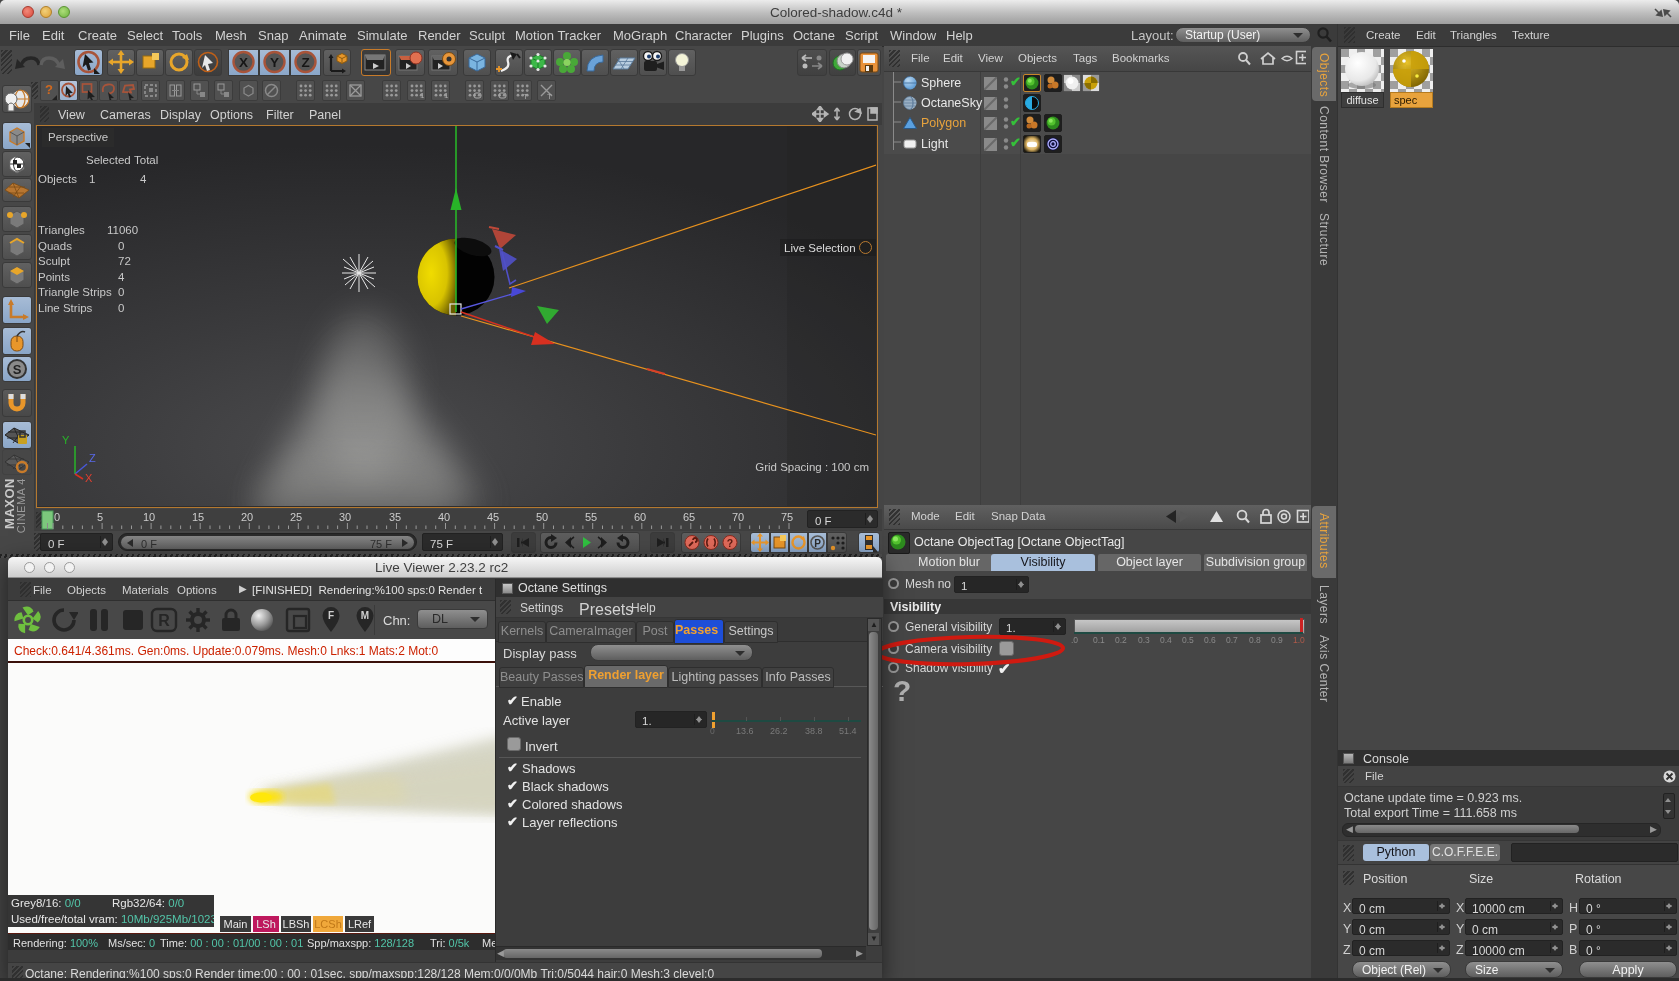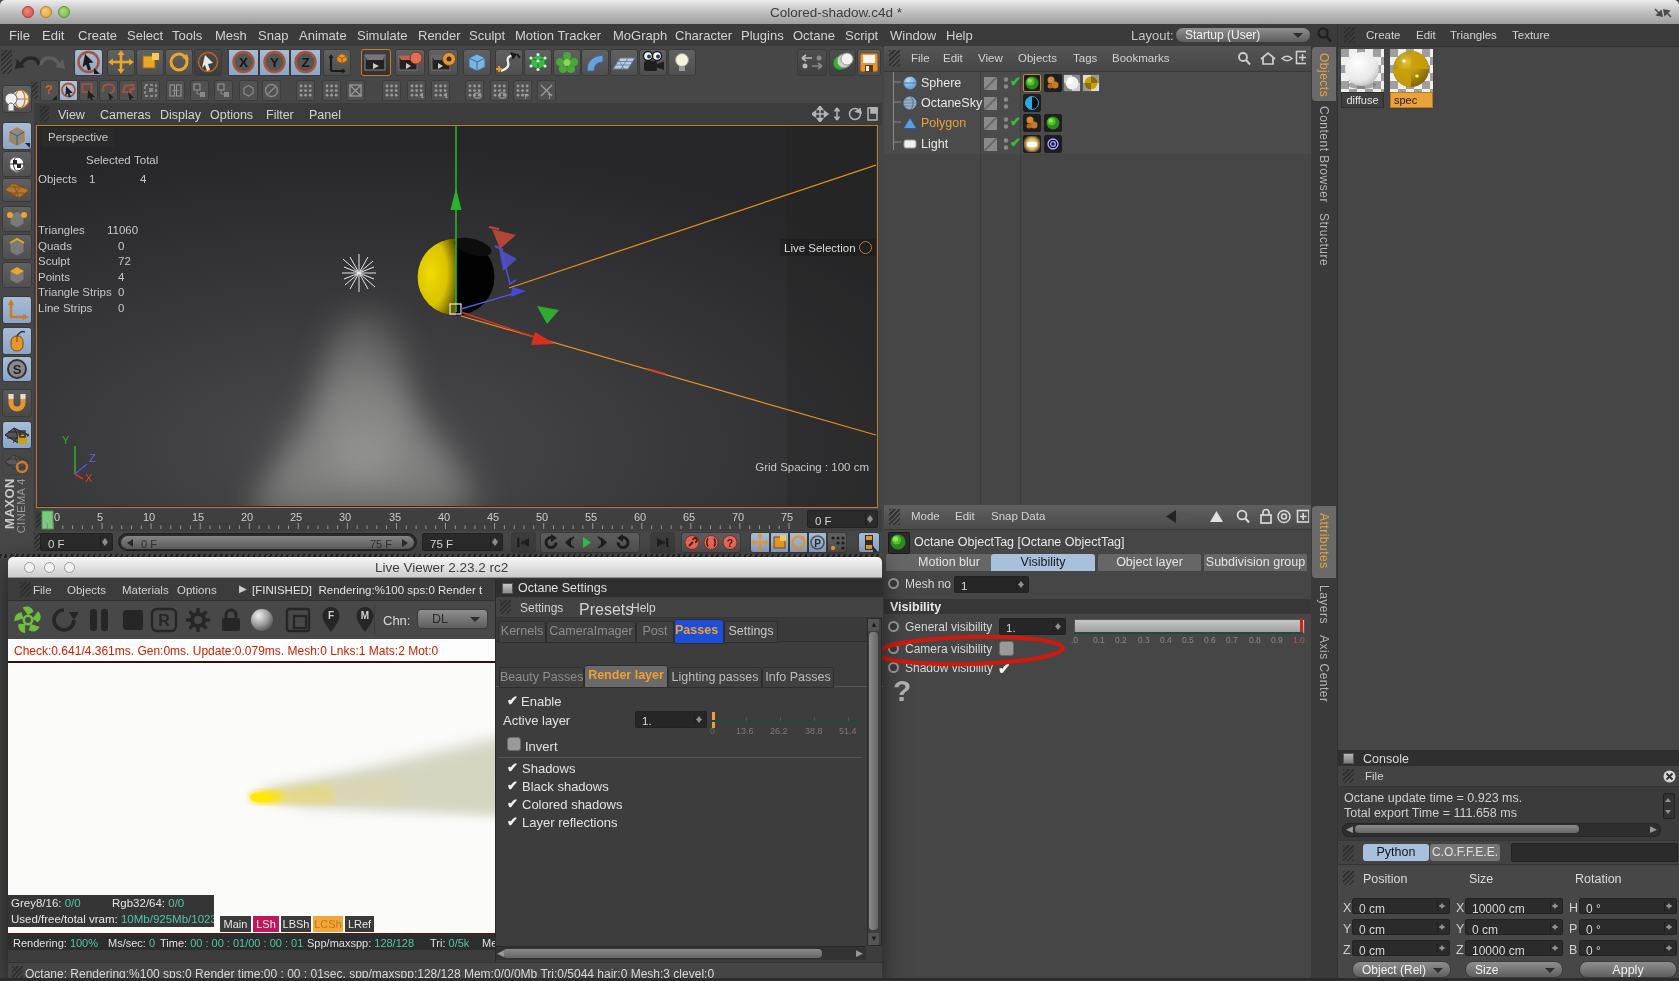--- a/index.html
+++ b/index.html
@@ -1359,20 +1359,26 @@
     <span class="txt" style="left:135px;top:5px;font-size:12px;">Help</span>
   </div>
 
   <div class="abs" style="left:0;top:39px;width:387px;height:24px;background:#3a3a3a;border-bottom:1px solid #2e2e2e;box-sizing:border-box;">
     <div class="abs" style="left:2px;top:3px;width:46px;height:20px;background:#404040;border:1px solid #2e2e2e;border-radius:3px 3px 0 0;text-align:center;white-space:nowrap;overflow:hidden;color:#8e8e8e;font-size:12.5px;line-height:19px;">Kernels</div>
     <div class="abs" style="left:50px;top:3px;width:88px;height:20px;background:#404040;border:1px solid #2e2e2e;border-radius:3px 3px 0 0;text-align:center;white-space:nowrap;overflow:hidden;color:#8e8e8e;font-size:12.5px;line-height:19px;">CameraImager</div>
     <div class="abs" style="left:140px;top:3px;width:36px;height:20px;background:#404040;border:1px solid #2e2e2e;border-radius:3px 3px 0 0;text-align:center;white-space:nowrap;overflow:hidden;color:#8e8e8e;font-size:12.5px;line-height:19px;">Post</div>
     <div class="abs" style="left:178px;top:1px;width:48px;height:23px;background:#1d4ed8;border:1px solid #2e2e2e;border-radius:3px 3px 0 0;white-space:nowrap;overflow:hidden;color:#f0a030;font-size:12.5px;font-weight:bold;line-height:21px;">Passes</div>
     <div class="abs" style="left:228px;top:3px;width:52px;height:20px;background:#404040;border:1px solid #2e2e2e;border-radius:3px 3px 0 0;text-align:center;white-space:nowrap;overflow:hidden;color:#c8c8c8;font-size:12.5px;line-height:19px;">Settings</div>
   </div>
+  <div class="abs" style="left:0;top:63px;width:387px;height:22px;">
+    <span class="txt" style="left:7px;top:5px;color:#d8d8d8;">Display pass</span>
+    <div class="dd" style="left:94px;top:2px;width:163px;height:17px;">
+          <span class="ar"></span>
+        </div>
+  </div>
 
   <div class="abs" style="left:0;top:85px;width:387px;height:23px;border-bottom:1px solid #585858;box-sizing:border-box;">
     <div class="abs" style="left:3px;top:3px;width:83px;height:19px;background:#404040;border:1px solid #2e2e2e;border-radius:3px 3px 0 0;text-align:center;white-space:nowrap;overflow:hidden;color:#8e8e8e;font-size:12.5px;line-height:18px;">Beauty Passes</div>
     <div class="abs" style="left:88px;top:1px;width:82px;height:21px;background:#6a6a6a;border:1px solid #2e2e2e;border-radius:3px 3px 0 0;text-align:center;white-space:nowrap;overflow:hidden;color:#f0a030;font-size:12.5px;font-weight:bold;line-height:19px;">Render layer</div>
     <div class="abs" style="left:172px;top:3px;width:92px;height:19px;background:#404040;border:1px solid #2e2e2e;border-radius:3px 3px 0 0;text-align:center;white-space:nowrap;overflow:hidden;color:#bdbdbd;font-size:12.5px;line-height:18px;">Lighting passes</div>
     <div class="abs" style="left:266px;top:3px;width:70px;height:19px;background:#404040;border:1px solid #2e2e2e;border-radius:3px 3px 0 0;text-align:center;white-space:nowrap;overflow:hidden;color:#bdbdbd;font-size:12.5px;line-height:18px;">Info Passes</div>
   </div>
   <span class="chk" style="left:11px;top:114px;">✔</span>
       <span class="txt" style="left:25px;top:116px;color:#e2e2e2;">Enable</span>
   <span class="txt" style="left:7px;top:135px;color:#e2e2e2;">Active layer</span>

